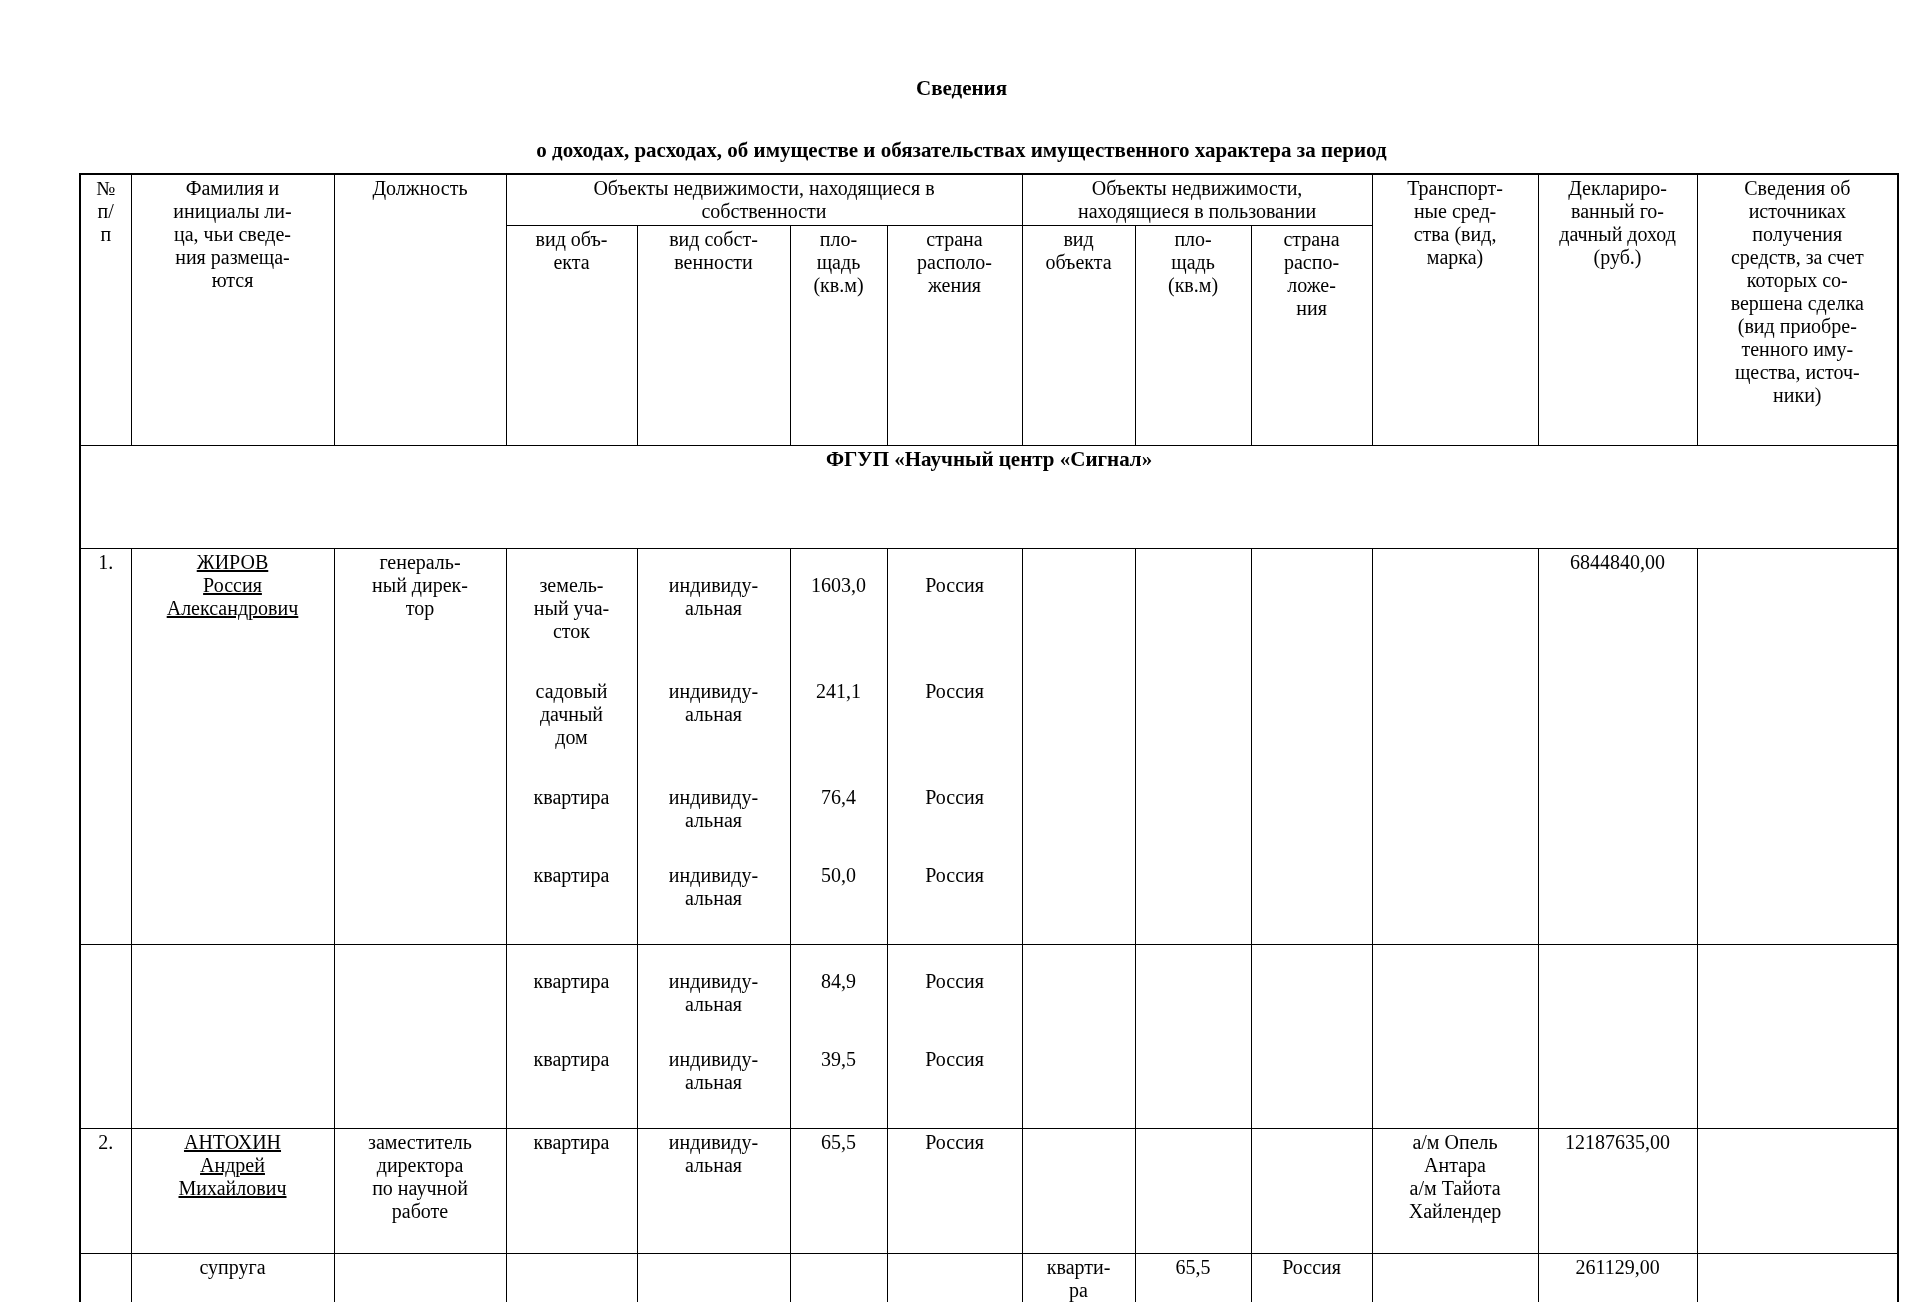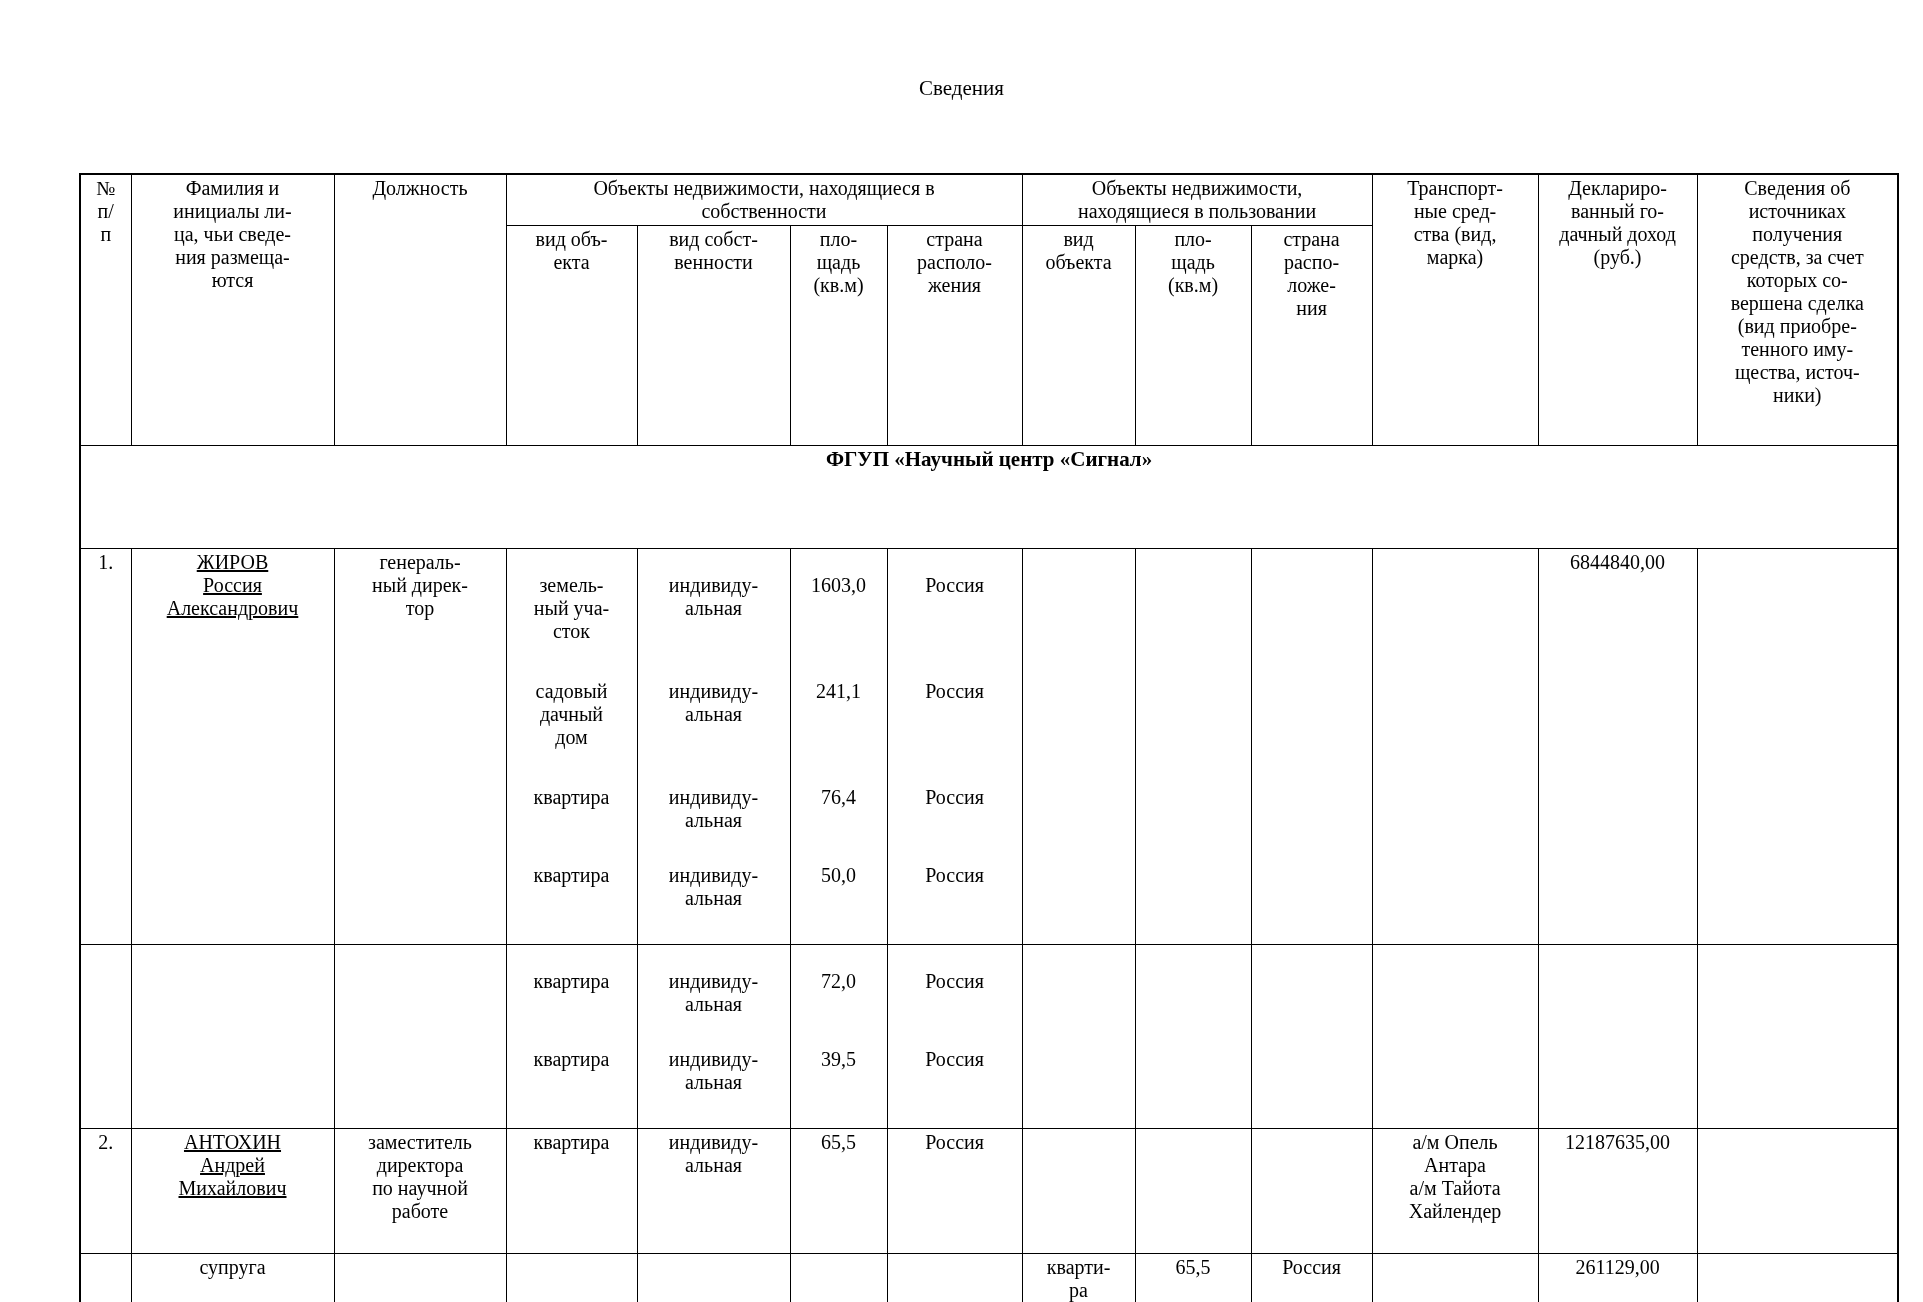--- a/index.html
+++ b/index.html
@@ -1,21 +1,21 @@
 <!DOCTYPE html>
 <html><head>
 <meta charset="utf-8">
 <style>
   html,body{margin:0;padding:0;}
   body{
     width:1923px;height:1302px;overflow:hidden;background:#ffffff;
     font-family:"Liberation Serif","DejaVu Serif",serif;color:#000;
   }
   .title{position:absolute;left:0;top:42px;width:1923px;text-align:center;
-    font-weight:normal;font-size:21px;line-height:31px;white-space:pre-line;}
+    font-weight:bold;font-size:21px;line-height:31px;white-space:pre-line;}
   table.decl{
     position:absolute;left:79px;top:173px;border-collapse:collapse;table-layout:fixed;
     width:1818px;font-size:20px;line-height:23px;
   }
   table.decl{border:2px solid #000;}
   table.decl td{border:1px solid #000;padding:2px 3px;vertical-align:top;
     text-align:center;white-space:pre-line;overflow:hidden;}
   td.hdr{vertical-align:middle;padding:2px 4px;}
   td.section-cell{vertical-align:middle;font-weight:bold;font-size:21px;margin-left:26px;}
   .underline{text-decoration:underline;}
@@ -29,20 +29,21 @@
   tr.r1{height:274px;}
   tr.r1b{height:117px;}
   tr.r2{height:125px;}
   tr.rsp{height:51px;}
 </style>
 </head>
 <body>
 
 <div class="title">
   <div>Сведения</div>
+  <div>о доходах, расходах, об имуществе и обязательствах имущественного характера за период</div>
 </div>
 
 <table class="decl">
   <colgroup>
     <col style="width:51px">
       <col style="width:203px">
       <col style="width:172px">
     <col style="width:131px">
       <col style="width:153px">
       <col style="width:97px">
@@ -171,21 +172,21 @@
       <div class="blk ph2">квартира</div>
       <div class="blk ph2">квартира</div>
     </td>
     <td class="stack">
       <div class="blk ph2">индивиду-
 альная</div>
       <div class="blk ph2">индивиду-
 альная</div>
     </td>
     <td class="stack">
-      <div class="blk ph2">72,0</div>
+      <div class="blk ph2">84,9</div>
       <div class="blk ph2">39,5</div>
     </td>
     <td class="stack">
       <div class="blk ph2">Россия</div>
       <div class="blk ph2">Россия</div>
     </td>
     <td></td>
     <td></td>
     <td></td>
     <td></td>

